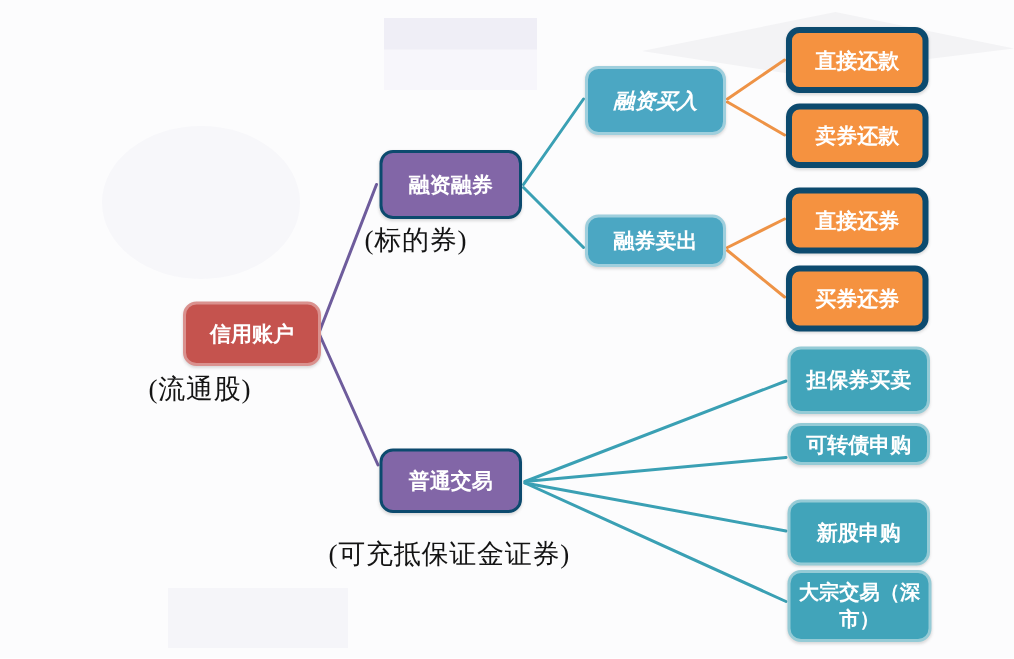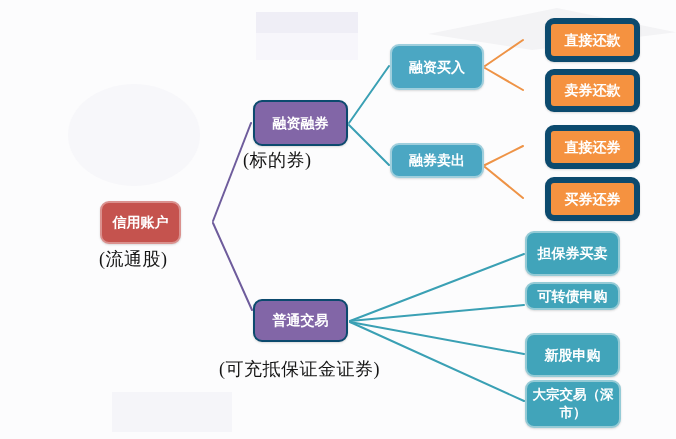--- a/index.html
+++ b/index.html
@@ -33,36 +33,36 @@
     color:var(--node-text,#FFFFFF);
     font-size:14px;font-weight:bold;
     line-height:1.35;
     padding:2px 4px;box-sizing:border-box;
     box-shadow:0 1px 2px rgba(60,60,60,.18);
   }
   .node-root{background:var(--root-red,#C5534E);border:2px solid #DA918E;}
   .node-branch{background:var(--branch-purple,#8266A7);border:2px solid #0c4a6e;}
   .node-action{background:var(--action-teal,#4BA7C3);border:2px solid #9FCFDD;}
   .node-leaf-teal{background:var(--leaf-teal,#41A4BA);border:2px solid #95CBD6;}
-  .node-leaf-orange{background:var(--leaf-orange,#F59240);border:6px solid #0c4a6e;margin-left:21px;}
+  .node-leaf-orange{background:var(--leaf-orange,#F59240);border:4px solid #0c4a6e;}
 
   .note{
     position:absolute;
     color:var(--note-text,#141414);
     font-size:18px;font-weight:500;
     letter-spacing:.5px;
     white-space:nowrap;
     font-family:Liberation Serif, serif;
   }
 
   
-  .n-credit{left:100px;top:201px;width:81px;height:43px;}
+  .n-credit{left:122px;top:201px;width:92px;height:43px;}
   .n-margin-trading{left:253px;top:100px;width:95px;height:46px;}
   .n-ordinary{left:253px;top:299px;width:95px;height:43px;}
-  .n-margin-buy{left:390px;top:44px;width:94px;height:46px;}
+  .n-margin-buy{left:390px;top:44px;width:94px;height:46px;font-style:italic;}
   .n-short-sell{left:390px;top:143px;width:94px;height:35px;}
   .n-direct-repay{left:524px;top:18px;width:95px;height:44px;}
   .n-sell-repay{left:524px;top:69px;width:95px;height:43px;}
   .n-direct-return{left:524px;top:125px;width:95px;height:44px;}
   .n-buy-return{left:524px;top:177px;width:95px;height:44px;}
   .n-collateral{left:525px;top:231px;width:95px;height:45px;}
   .n-convertible{left:525px;top:282px;width:95px;height:28px;}
   .n-ipo{left:525px;top:333px;width:95px;height:44px;}
   .n-block{left:525px;top:380px;width:96px;height:48px;font-size:13.5px;}
 

